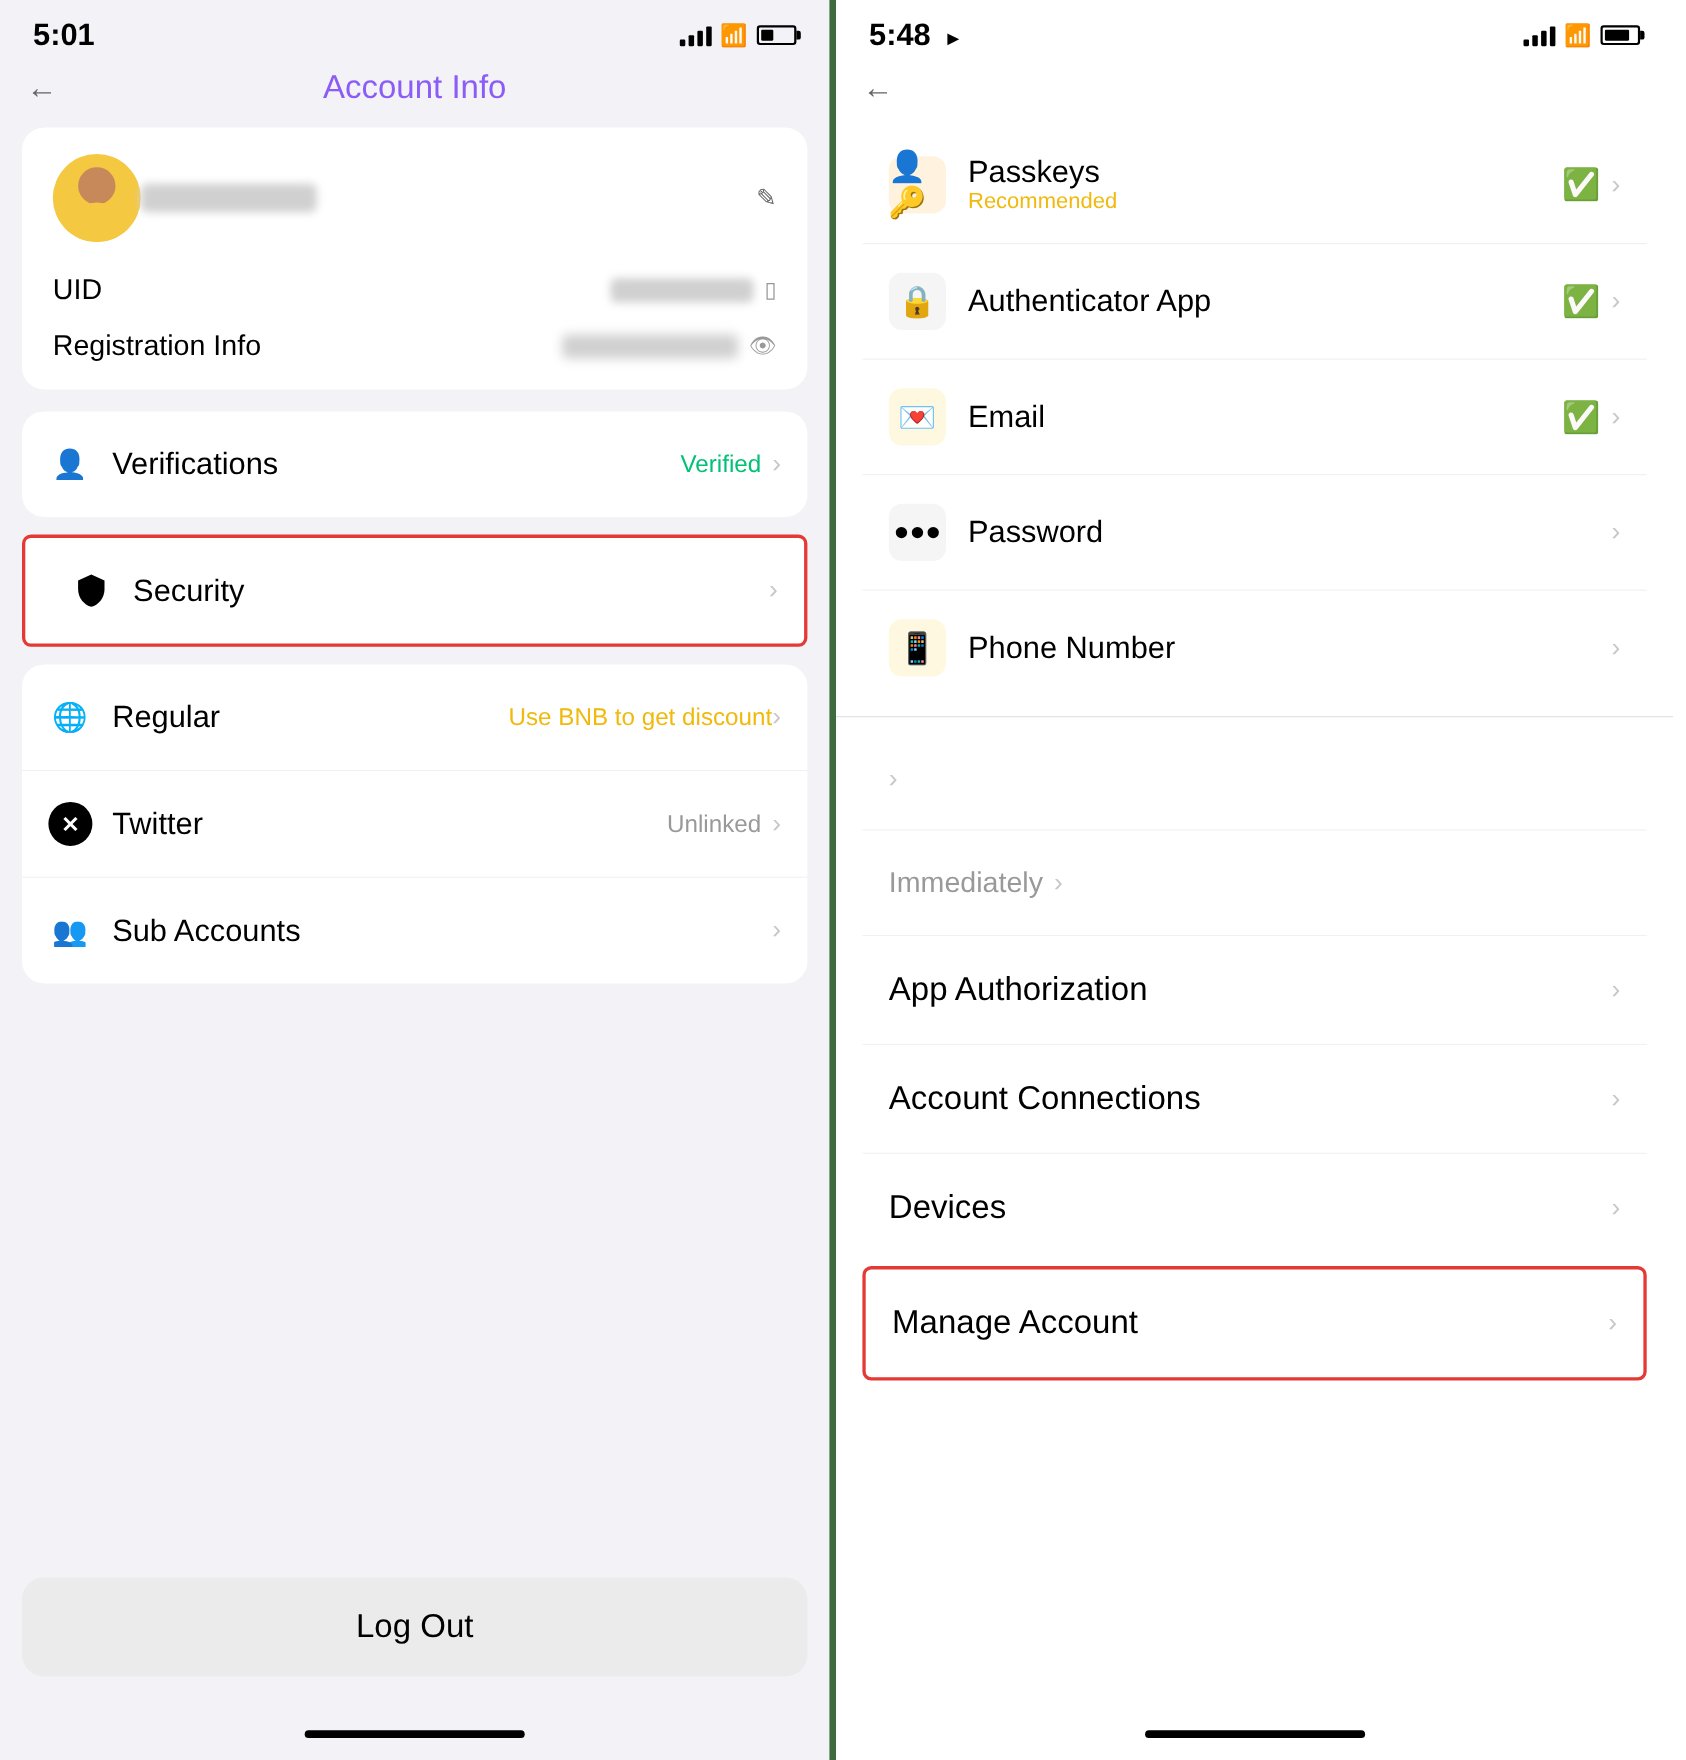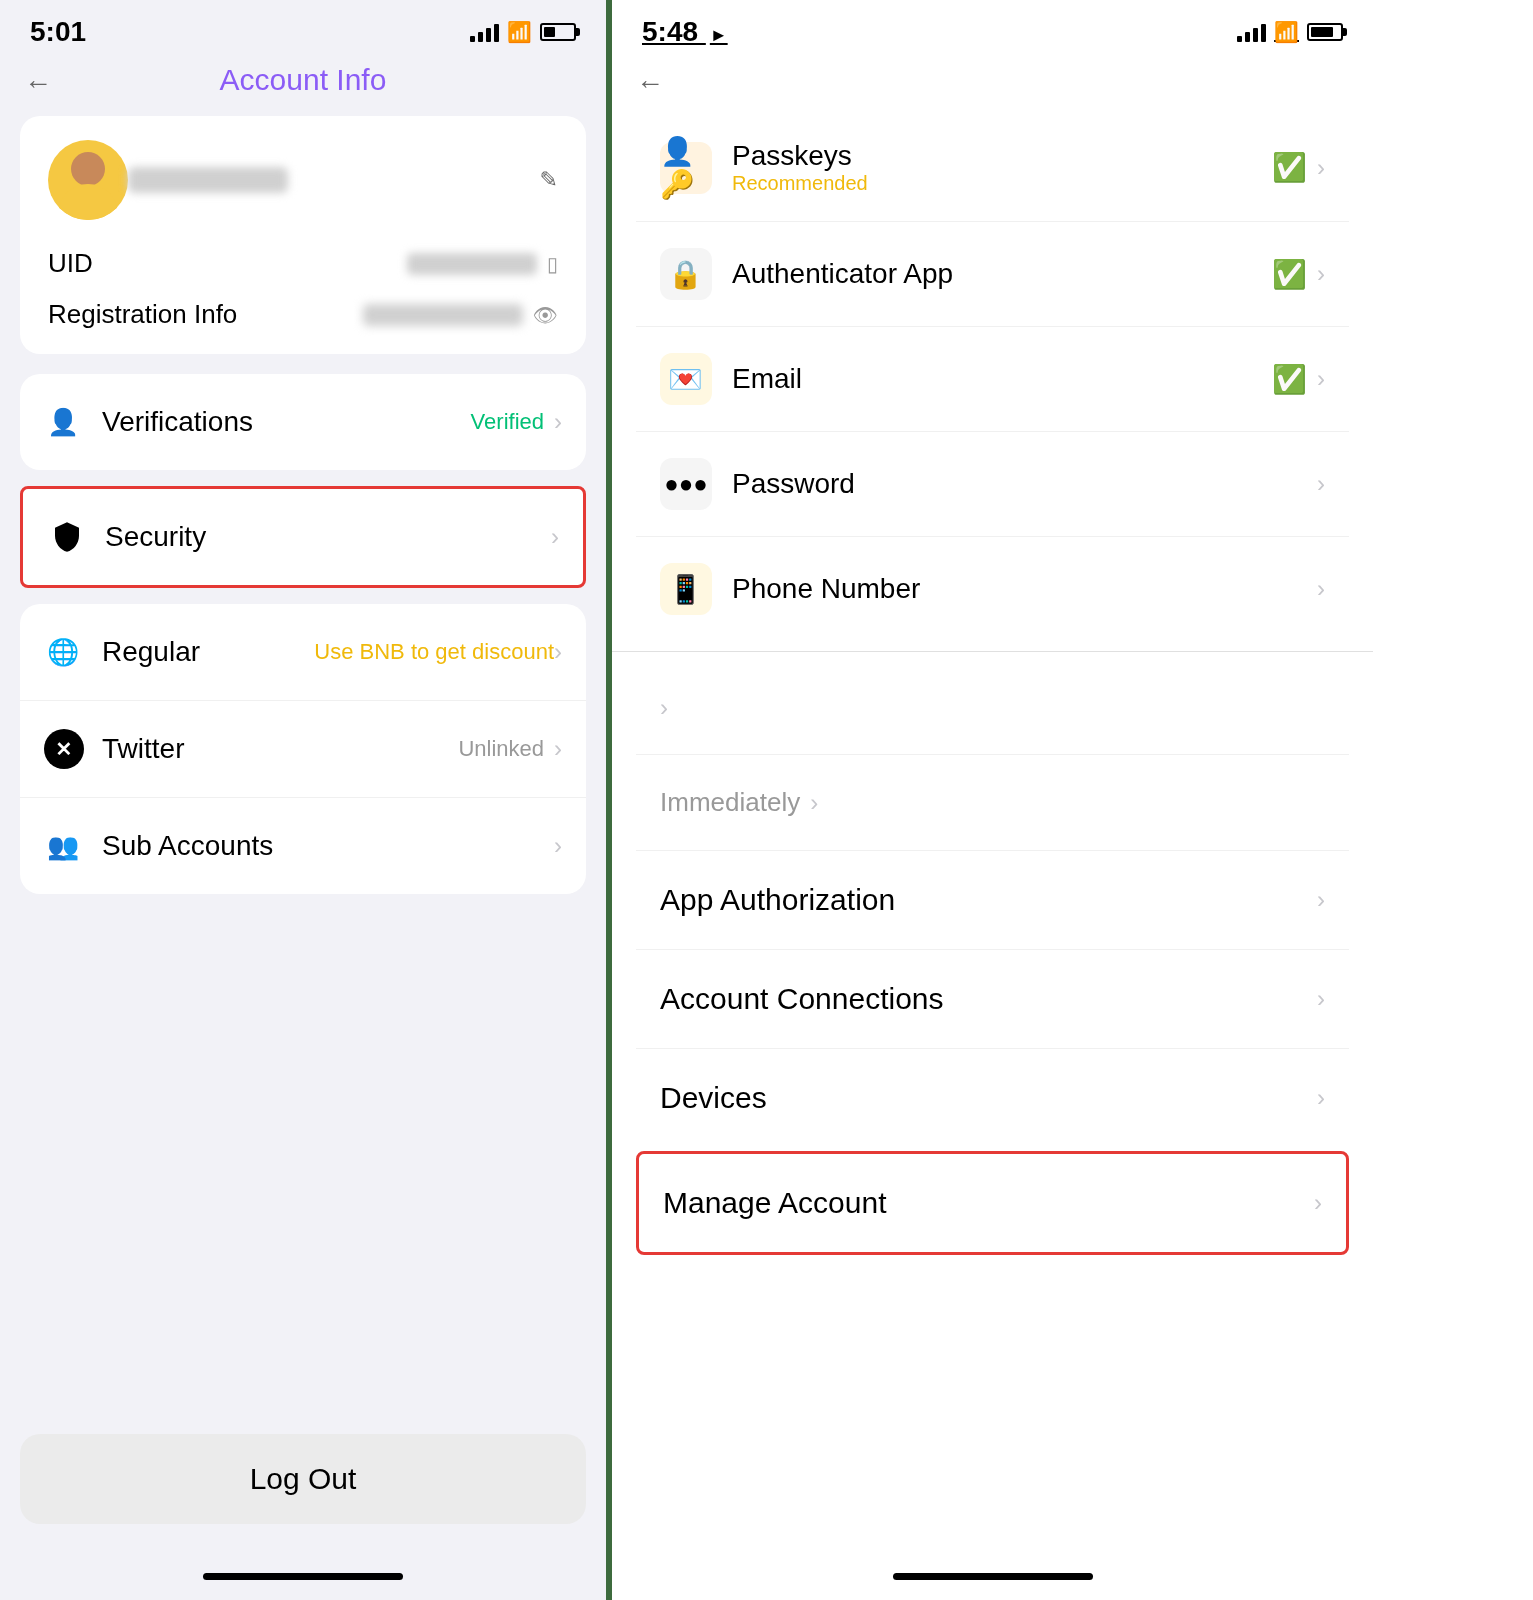--- a/index.html
+++ b/index.html
@@ -7,21 +7,21 @@
       display: flex;
       width: 1533px;
       height: 1600px;
       font-family: -apple-system, BlinkMacSystemFont, 'Helvetica Neue', Arial, sans-serif;
       background: #fff;
       overflow: hidden;
     }
 
     
     .left-panel {
-      width: 606px;
+      width: 754px;
       height: 1600px;
       background: #f2f2f7;
       display: flex;
       flex-direction: column;
       position: relative;
     }
 
     
     .right-panel {
       width: 767px;
@@ -257,20 +257,21 @@
       font-size: 24px;
     }
 
     
     .security-highlighted {
       border: 3px solid #e53935;
       border-radius: 8px;
       margin: 0 20px 16px;
       background: #fff;
       overflow: hidden;
+      padding-left: 16px;
     }
 
     
     .logout-section {
       margin: 16px 20px;
       background: #ebebeb;
       border-radius: 20px;
       padding: 28px;
       text-align: center;
       cursor: pointer;
@@ -292,21 +293,20 @@
       background: #000;
       border-radius: 4px;
     }
 
     
     .right-status-bar {
       display: flex;
       justify-content: space-between;
       align-items: center;
       padding: 16px 30px 8px;
-      text-decoration: underline;
     }
     .right-nav-bar {
       display: flex;
       align-items: center;
       padding: 10px 24px 20px;
     }
 
     
     .security-item {
       display: flex;

